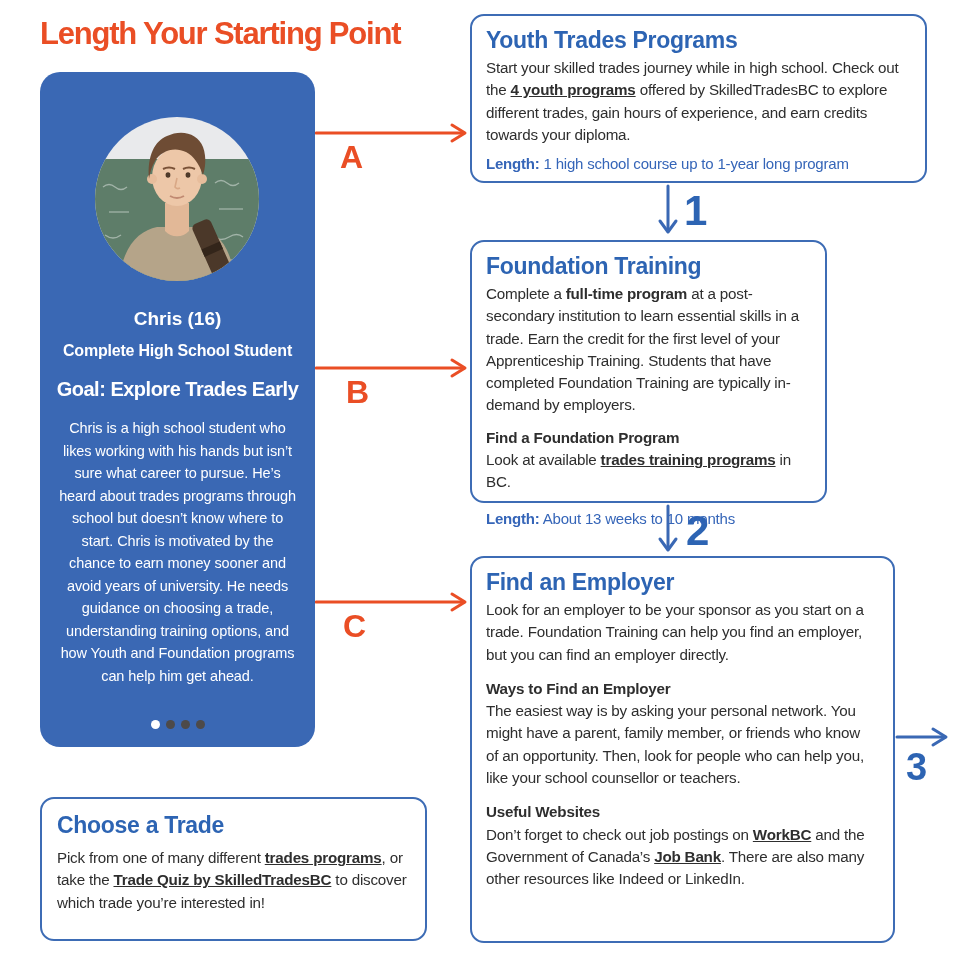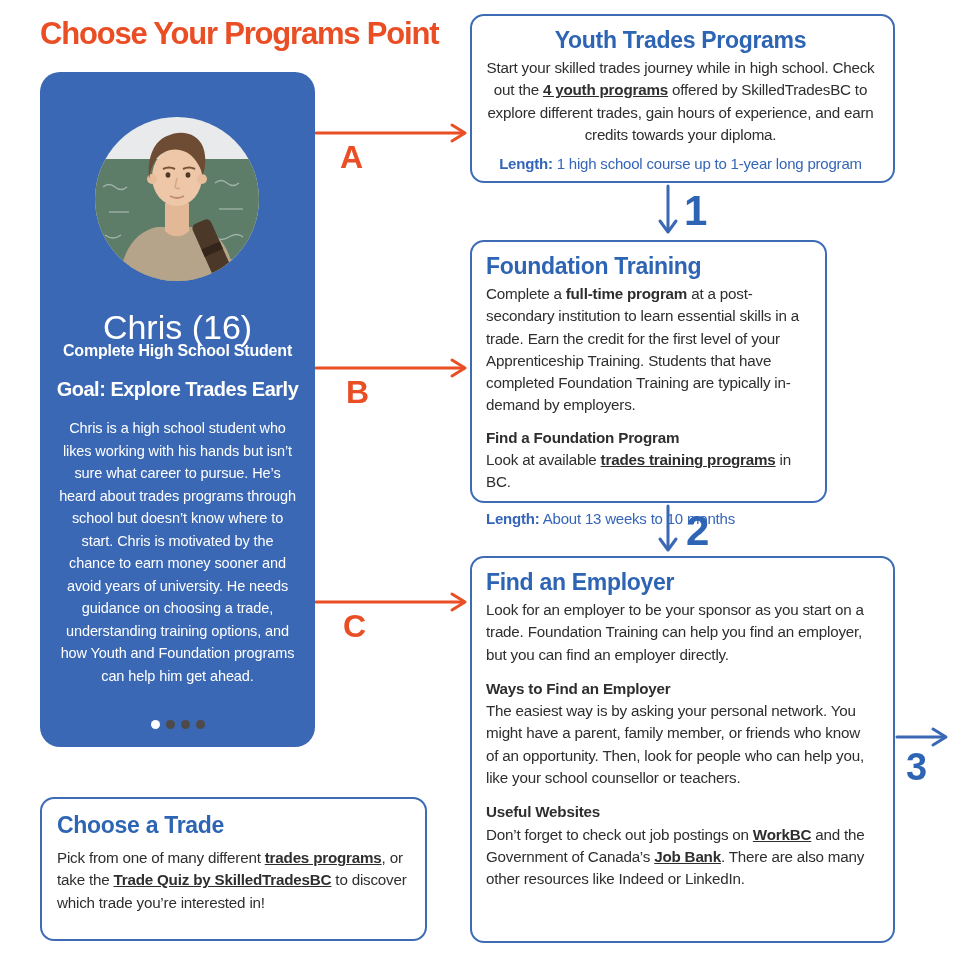--- a/index.html
+++ b/index.html
@@ -16,42 +16,42 @@
   body{font-family:"Liberation Sans",sans-serif;}
   .canvas{position:relative;width:955px;height:955px;background:#fff;overflow:hidden;}
 
   .page-title{position:absolute;left:40px;top:16px;margin:0;font-size:31px;font-weight:bold;
     letter-spacing:-1.2px;color:var(--accent-orange);}
 
   
   .persona{position:absolute;left:40px;top:72px;width:275px;height:675px;
     background:var(--card-blue);border-radius:20px;color:#fff;text-align:center;}
   .avatar{position:absolute;left:55px;top:45px;width:164px;height:164px;border-radius:50%;overflow:hidden;}
-  .p-name{position:absolute;top:236px;left:0;width:100%;font-size:34px;font-weight:normal;}
+  .p-name{position:absolute;top:236px;left:0;width:100%;font-size:19px;font-weight:bold;}
   .p-role{position:absolute;top:270px;left:0;width:100%;font-size:16px;font-weight:bold;letter-spacing:-0.2px;}
   .p-goal{position:absolute;top:306px;left:0;width:100%;font-size:20px;font-weight:bold;letter-spacing:-0.5px;}
   .p-desc{position:absolute;top:345px;left:17px;right:17px;margin:0;text-align:center;
     font-size:14.5px;line-height:22.5px;letter-spacing:-0.1px;}
   .dots{position:absolute;top:648px;left:0;width:100%;display:flex;justify-content:center;gap:6px;}
   .dot{width:9px;height:9px;border-radius:50%;background:var(--dot-inactive);display:inline-block;}
   .dot.active{background:var(--dot-active);}
 
   
   .box{position:absolute;background:#fff;border:2px solid var(--border-blue);border-radius:14px;
     padding:11px 18px 11px 14px;box-sizing:border-box;color:var(--body-text);}
   .box h2{margin:0 0 3px;font-size:23px;font-weight:bold;color:var(--heading-blue);letter-spacing:-0.3px;}
   .box .body{margin:0;font-size:15.2px;line-height:22.3px;letter-spacing:-0.2px;}
   .box .subhead{margin:10px 0 0;font-size:15.2px;line-height:22.3px;font-weight:bold;letter-spacing:-0.2px;}
   .box .length{margin:9px 0 0;font-size:15px;color:var(--length-blue);letter-spacing:-0.2px;}
   .length .ll{font-weight:bold;}
   .sect{margin-top:12px;}
   span.b{font-weight:bold;}
   span.u{font-weight:bold;text-decoration:underline;cursor:pointer;}
 
-  .box-youth{left:470px;top:14px;width:425px;height:169px;text-align:center;}
+  .box-youth{left:470px;top:14px;width:457px;height:169px;}
   .box-foundation{left:470px;top:240px;width:357px;height:263px;}
   .box-foundation .length{margin-top:16px;}
   .box-employer{left:470px;top:556px;width:425px;height:387px;}
   .box-choose{left:40px;top:797px;width:387px;height:144px;padding:13px 15px;}
   .box-choose .body{margin-top:8px;}
 
   
   .branch-label{position:absolute;font-size:32px;font-weight:bold;line-height:1;color:var(--accent-orange);}
   .label-a{left:340px;top:141px;}
   .label-b{left:346px;top:376px;}
@@ -64,21 +64,21 @@
   .arrows{position:absolute;left:0;top:0;width:955px;height:955px;pointer-events:none;}
   .arrows path{fill:none;stroke-width:3;stroke-linecap:round;stroke-linejoin:round;}
   .arrows .orange{stroke:var(--accent-orange);}
   .arrows .blue{stroke:var(--card-blue);}
 </style>
 </head>
 <body>
 
 <div class="canvas">
 
-  <h1 class="page-title">Choose Your Programs Point</h1>
+  <h1 class="page-title">Length Your Starting Point</h1>
 
   <svg class="arrows" viewBox="0 0 955 955" aria-hidden="true">
     <g>
       <path class="orange" d="M316,133 L464,133"></path>
         <path class="orange" d="M452,125 L465,133 L452,141"></path>
     </g>
     <g>
       <path class="orange" d="M316,368 L464,368"></path>
         <path class="orange" d="M452,360 L465,368 L452,376"></path>
     </g>

